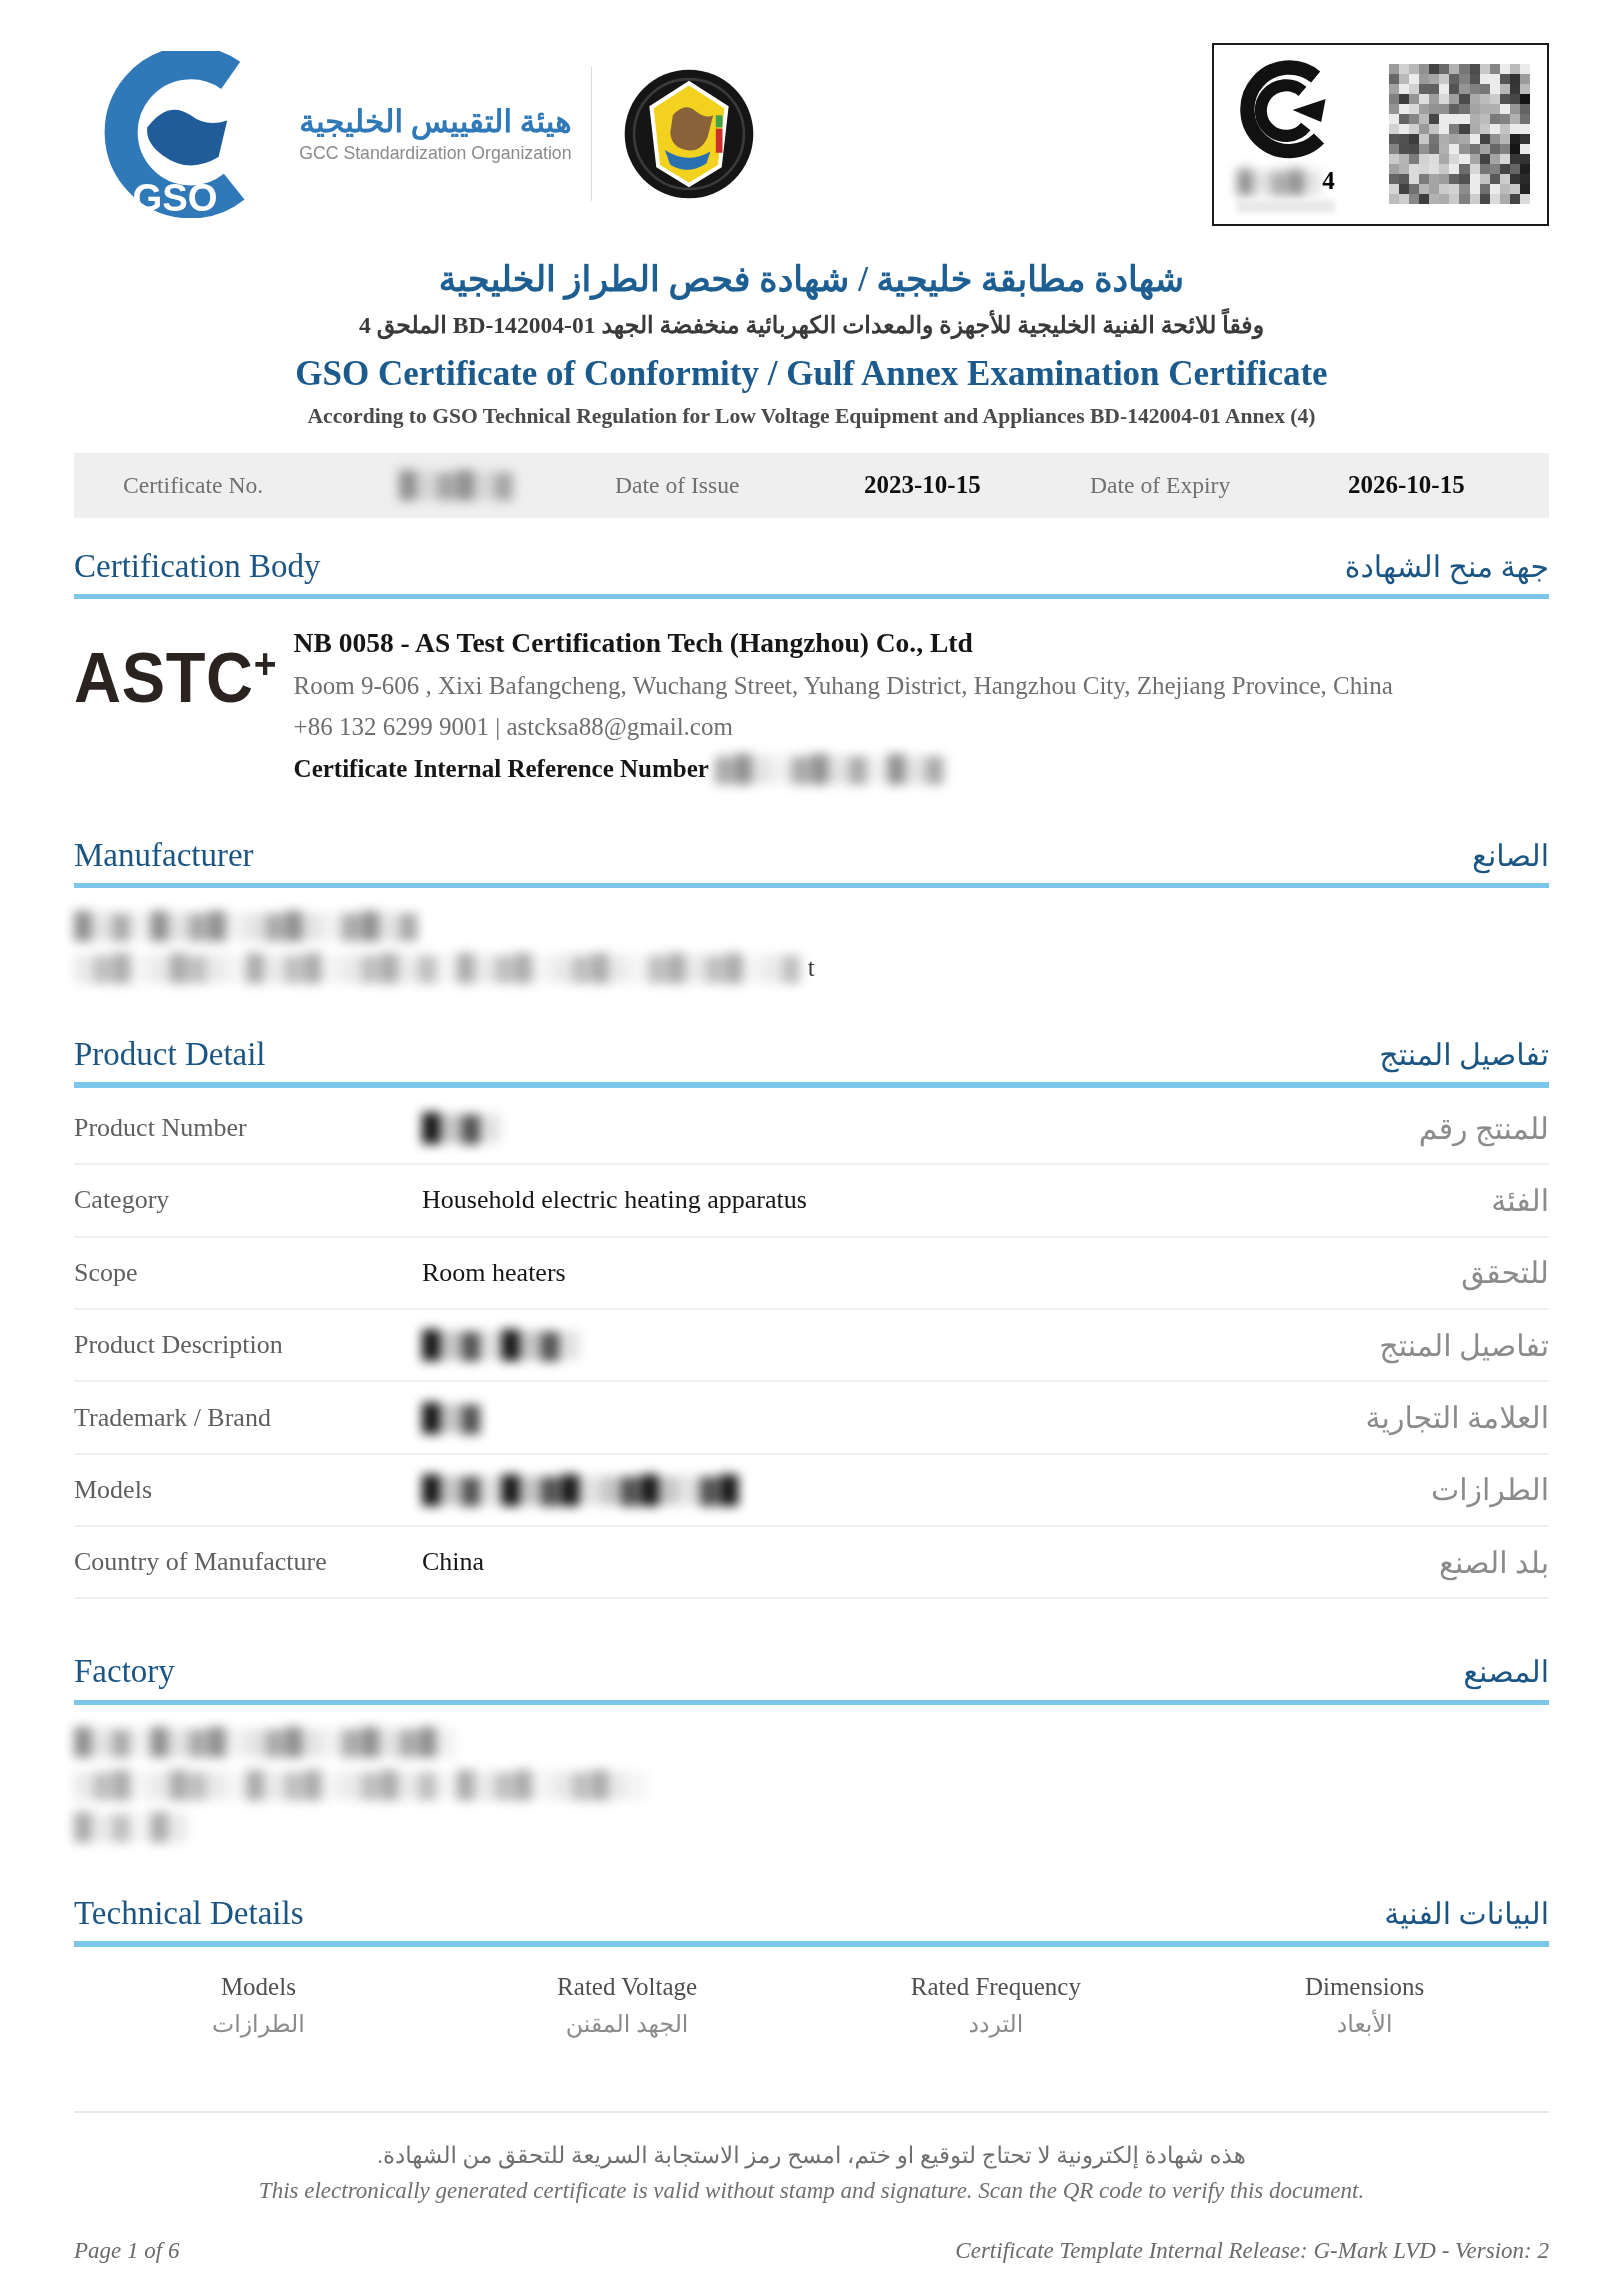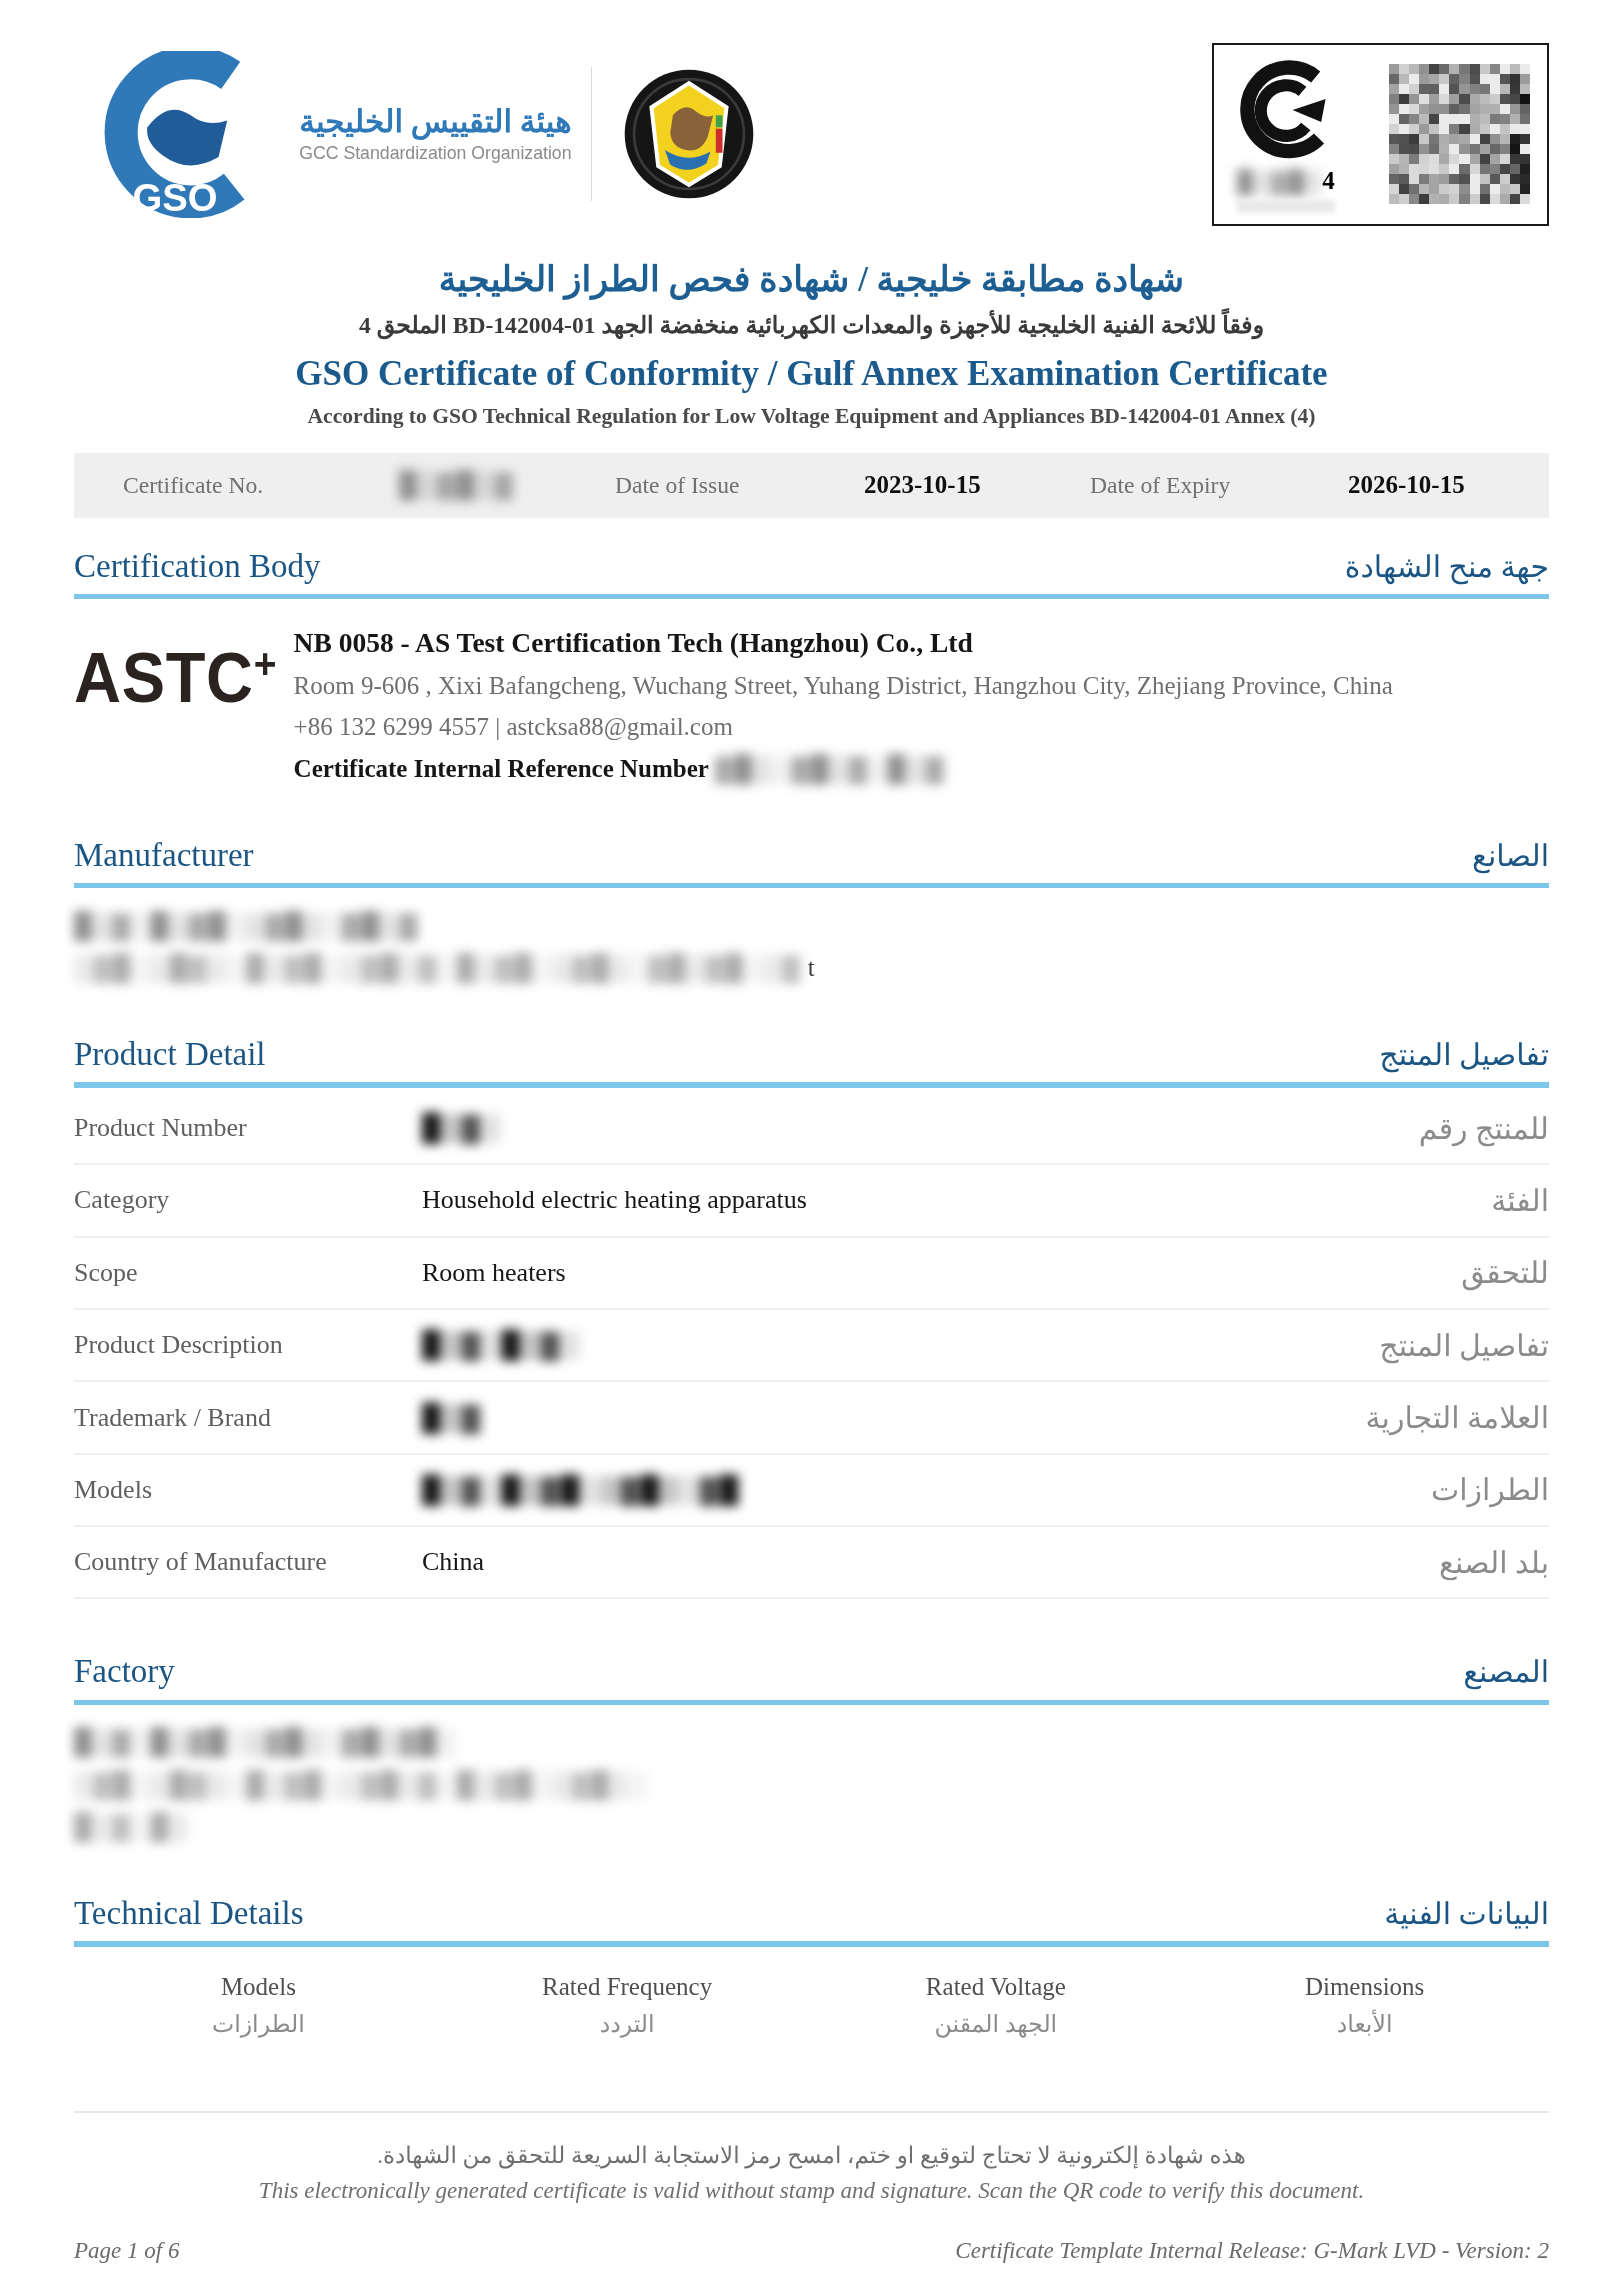--- a/index.html
+++ b/index.html
@@ -363,21 +363,21 @@
     <span class="en">Certification Body</span>
     <span class="ar">جهة منح الشهادة</span>
   </div>
   <div class="rule"></div>
 
   <div class="cb">
     <div class="astc"><span>ASTC</span><span class="plus">+</span></div>
     <div class="cb-text">
       <div class="cb-name">NB 0058 - AS Test Certification Tech (Hangzhou) Co., Ltd</div>
       <div class="cb-line">Room 9-606 , Xixi Bafangcheng, Wuchang Street, Yuhang District, Hangzhou City, Zhejiang Province, China</div>
-      <div class="cb-line">+86 132 6299 4557 | astcksa88@gmail.com</div>
+      <div class="cb-line">+86 132 6299 9001 | astcksa88@gmail.com</div>
       <div class="cb-ref">
         <span>Certificate Internal Reference Number</span>
         <span class="redacted">▓█▒░▓█▒▓░█▒▓</span>
       </div>
     </div>
   </div>
 
   <div class="sec-head mt-sec">
     <span class="en">Manufacturer</span>
     <span class="ar">الصانع</span>
@@ -455,26 +455,26 @@
     <span class="ar">البيانات الفنية</span>
   </div>
   <div class="rule"></div>
 
   <div class="tech-head">
     <div>
       <div class="en">Models</div>
       <div class="ar">الطرازات</div>
     </div>
     <div>
+      <div class="en">Rated Voltage</div>
+      <div class="ar">الجهد المقنن</div>
+    </div>
+    <div>
       <div class="en">Rated Frequency</div>
       <div class="ar">التردد</div>
-    </div>
-    <div>
-      <div class="en">Rated Voltage</div>
-      <div class="ar">الجهد المقنن</div>
     </div>
     <div>
       <div class="en">Dimensions</div>
       <div class="ar">الأبعاد</div>
     </div>
   </div>
 
 
   <footer>
     <div class="f-div"></div>

